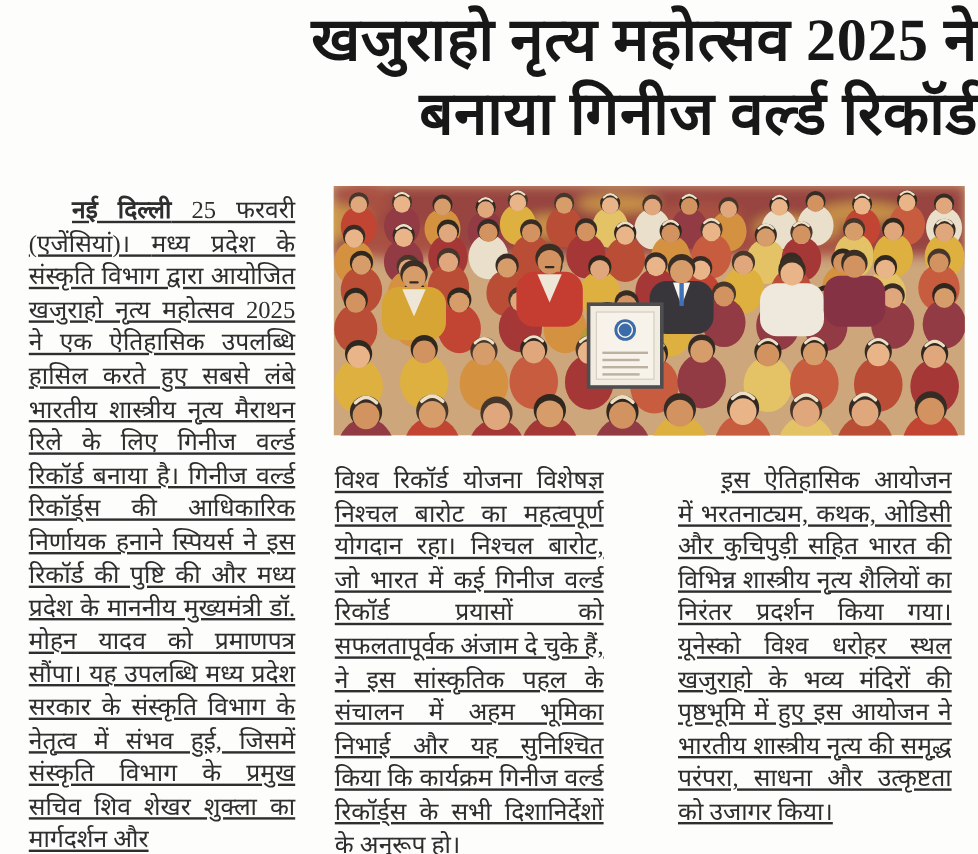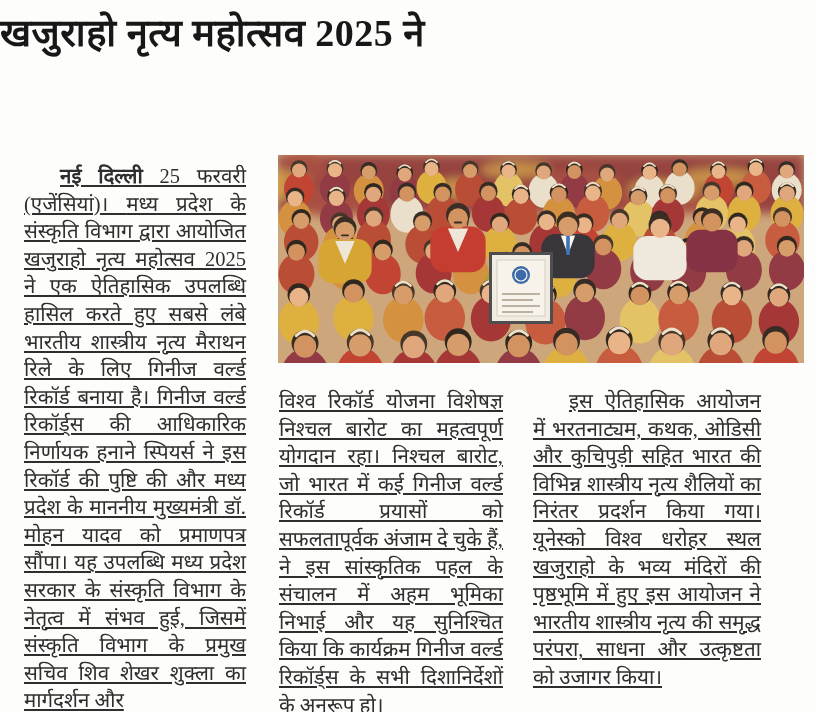--- a/index.html
+++ b/index.html
@@ -2,42 +2,43 @@
 <html lang="hi"><head>
 <meta charset="utf-8">
 <style>
   html,body{margin:0;padding:0;}
   body{
     width:815px;height:712px;position:relative;overflow:hidden;
     background:#fdfdfb;color:#2e2e2e;
     font-family:"Liberation Serif","DejaVu Sans",serif;
   }
   .headline{
-    position:absolute;left:0;top:2px;width:815px;text-align:left;
-    font-weight:700;color:#171717;font-size:38px;line-height:62px;
+    position:absolute;left:0;top:2px;width:815px;text-align:right;
+    font-weight:700;color:#171717;font-size:50px;line-height:62px;
     letter-spacing:0.5px;
   }
   .col{
     position:absolute;font-size:20.5px;line-height:27.6px;
     text-align:justify;color:#2e2e2e;
   }
   .col p{margin:17px;text-decoration:underline;}
   .indent{text-indent:36px;}
   .dateline{font-weight:700;}
   figure.photo{position:absolute;left:278px;top:155px;width:526px;height:208px;margin:0;}
   figure.photo svg{display:block;width:100%;height:100%;}
   .col-left{left:7px;top:146px;width:256px;}
   .col-mid{left:262px;top:371px;width:258px;}
-  .col-right{left:516px;top:371px;width:262px;}
+  .col-right{left:548px;top:371px;width:262px;}
 </style>
 </head>
 <body>
 
 <header class="headline">
   <div>खजुराहो नृत्य महोत्सव 2025 ने</div>
+  <div>बनाया गिनीज वर्ल्ड रिकॉर्ड</div>
 </header>
 
 <section class="col col-left">
   <p class="indent"><b class="dateline">नई दिल्ली</b><span> 25 फरवरी (एजेंसियां)। </span><span>मध्य प्रदेश के संस्कृति विभाग द्वारा आयोजित खजुराहो नृत्य महोत्सव 2025 ने एक ऐतिहासिक उपलब्धि हासिल करते हुए सबसे लंबे भारतीय शास्त्रीय नृत्य मैराथन रिले के लिए गिनीज वर्ल्ड रिकॉर्ड बनाया है। गिनीज वर्ल्ड रिकॉर्ड्स की आधिकारिक निर्णायक हनाने स्पियर्स ने इस रिकॉर्ड की पुष्टि की और मध्य प्रदेश के माननीय मुख्यमंत्री डॉ. मोहन यादव को प्रमाणपत्र सौंपा। यह उपलब्धि मध्य प्रदेश सरकार के संस्कृति विभाग के नेतृत्व में संभव हुई, जिसमें संस्कृति विभाग के प्रमुख सचिव शिव शेखर शुक्ला का मार्गदर्शन और</span></p>
 </section>
 
 <figure class="photo">
   <svg id="photo-svg" viewBox="0 0 526 208" role="img">
     <defs>
       <filter id="soft" x="-20%" y="-20%" width="140%" height="140%">

